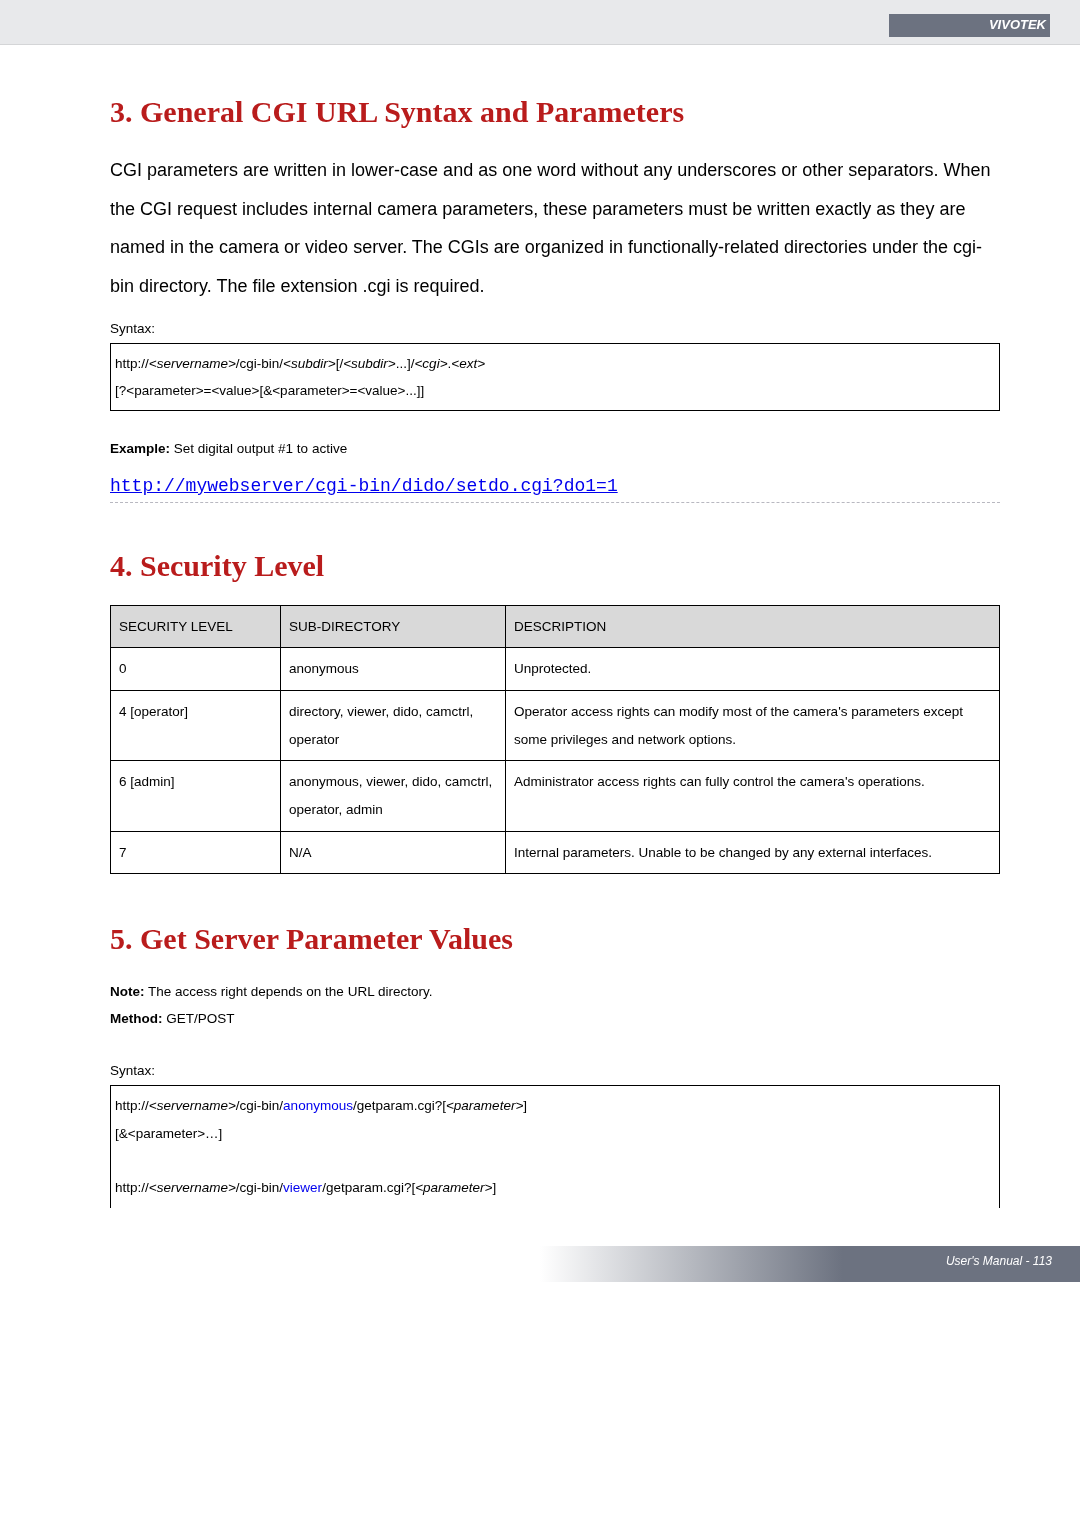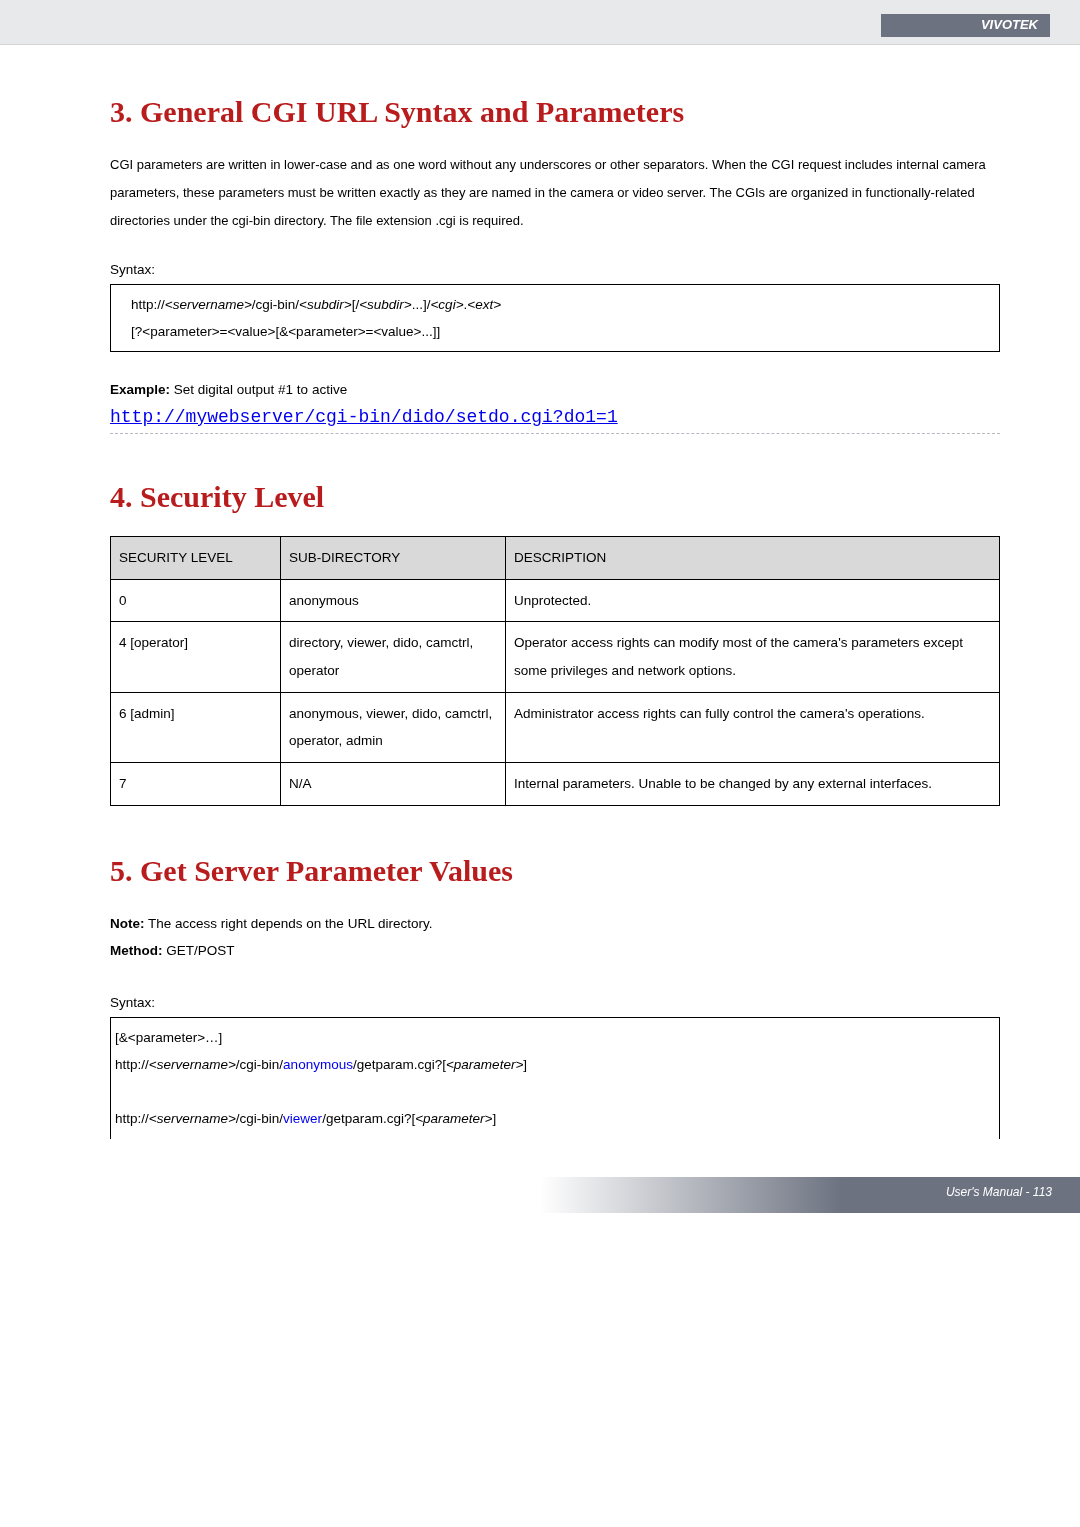--- a/index.html
+++ b/index.html
@@ -17,54 +17,54 @@
   }
   .brand {
     position: absolute;
     right: 30px;
     top: 14px;
     color: #fff;
     font-style: italic;
     font-weight: bold;
     font-size: 13px;
     background: #6c7280;
-    padding: 3px 12px 5px 100px;
+    padding: 3px 4px 5px 100px;
   }
   .page {
     padding: 50px 80px 30px 110px;
   }
   h2.serif-heading {
     font-family: "Times New Roman", Times, serif;
     font-weight: bold;
     font-size: 30px;
     color: #b91c1c;
     margin-bottom: 22px;
   }
   p.body {
-    font-size: 13px;
+    font-size: 18px;
     line-height: 2.15;
-    margin-bottom: 20px;
+    margin-bottom: 8px;
   }
   .syntax-label {
     font-size: 13.5px;
     line-height: 2.15;
     margin-top: 8px;
   }
   .codebox {
     border: 1px solid #000;
-    padding: 6px 20px;
+    padding: 6px 4px;
     font-size: 13.5px;
     line-height: 2.0;
     margin-bottom: 24px;
   }
   .italic { font-style: italic; }
   .example-line {
     font-size: 13.5px;
     line-height: 2.0;
-    margin-bottom: 4px;
+    margin-bottom: 14px;
   }
   .example-line b { font-weight: bold; }
   .mono-link {
     font-family: "Courier New", Courier, monospace;
     font-size: 18px;
     color: #0000ee;
     text-decoration: underline;
   }
   .example-underline {
     border-bottom: 1px dashed #b8b8c0;
@@ -173,24 +173,24 @@
     </table>
 
   <h2 class="serif-heading">5. Get Server Parameter Values</h2>
   <div class="note-block">
     <div><b>Note:</b><span> The access right depends on the URL directory.</span></div>
     <div><b>Method:</b><span> GET/POST</span></div>
   </div>
 
   <div class="syntax-label">Syntax:</div>
   <div class="codebox2">
-    <div>[&amp;&lt;parameter&gt;…]</div>
     <div>
       <span>http://</span><span class="italic">&lt;servername&gt;</span><span>/cgi-bin/</span><span class="blue-word">anonymous</span><span>/getparam.cgi?[</span><span class="italic">&lt;parameter&gt;</span><span>]</span>
     </div>
+    <div>[&amp;&lt;parameter&gt;…]</div>
     <div style="height:26px"></div>
     <div>
       <span>http://</span><span class="italic">&lt;servername&gt;</span><span>/cgi-bin/</span><span class="blue-word">viewer</span><span>/getparam.cgi?[</span><span class="italic">&lt;parameter&gt;</span><span>]</span>
     </div>
   </div>
 
 </div>
 
 <div class="footer">User's Manual - 113</div>
 

